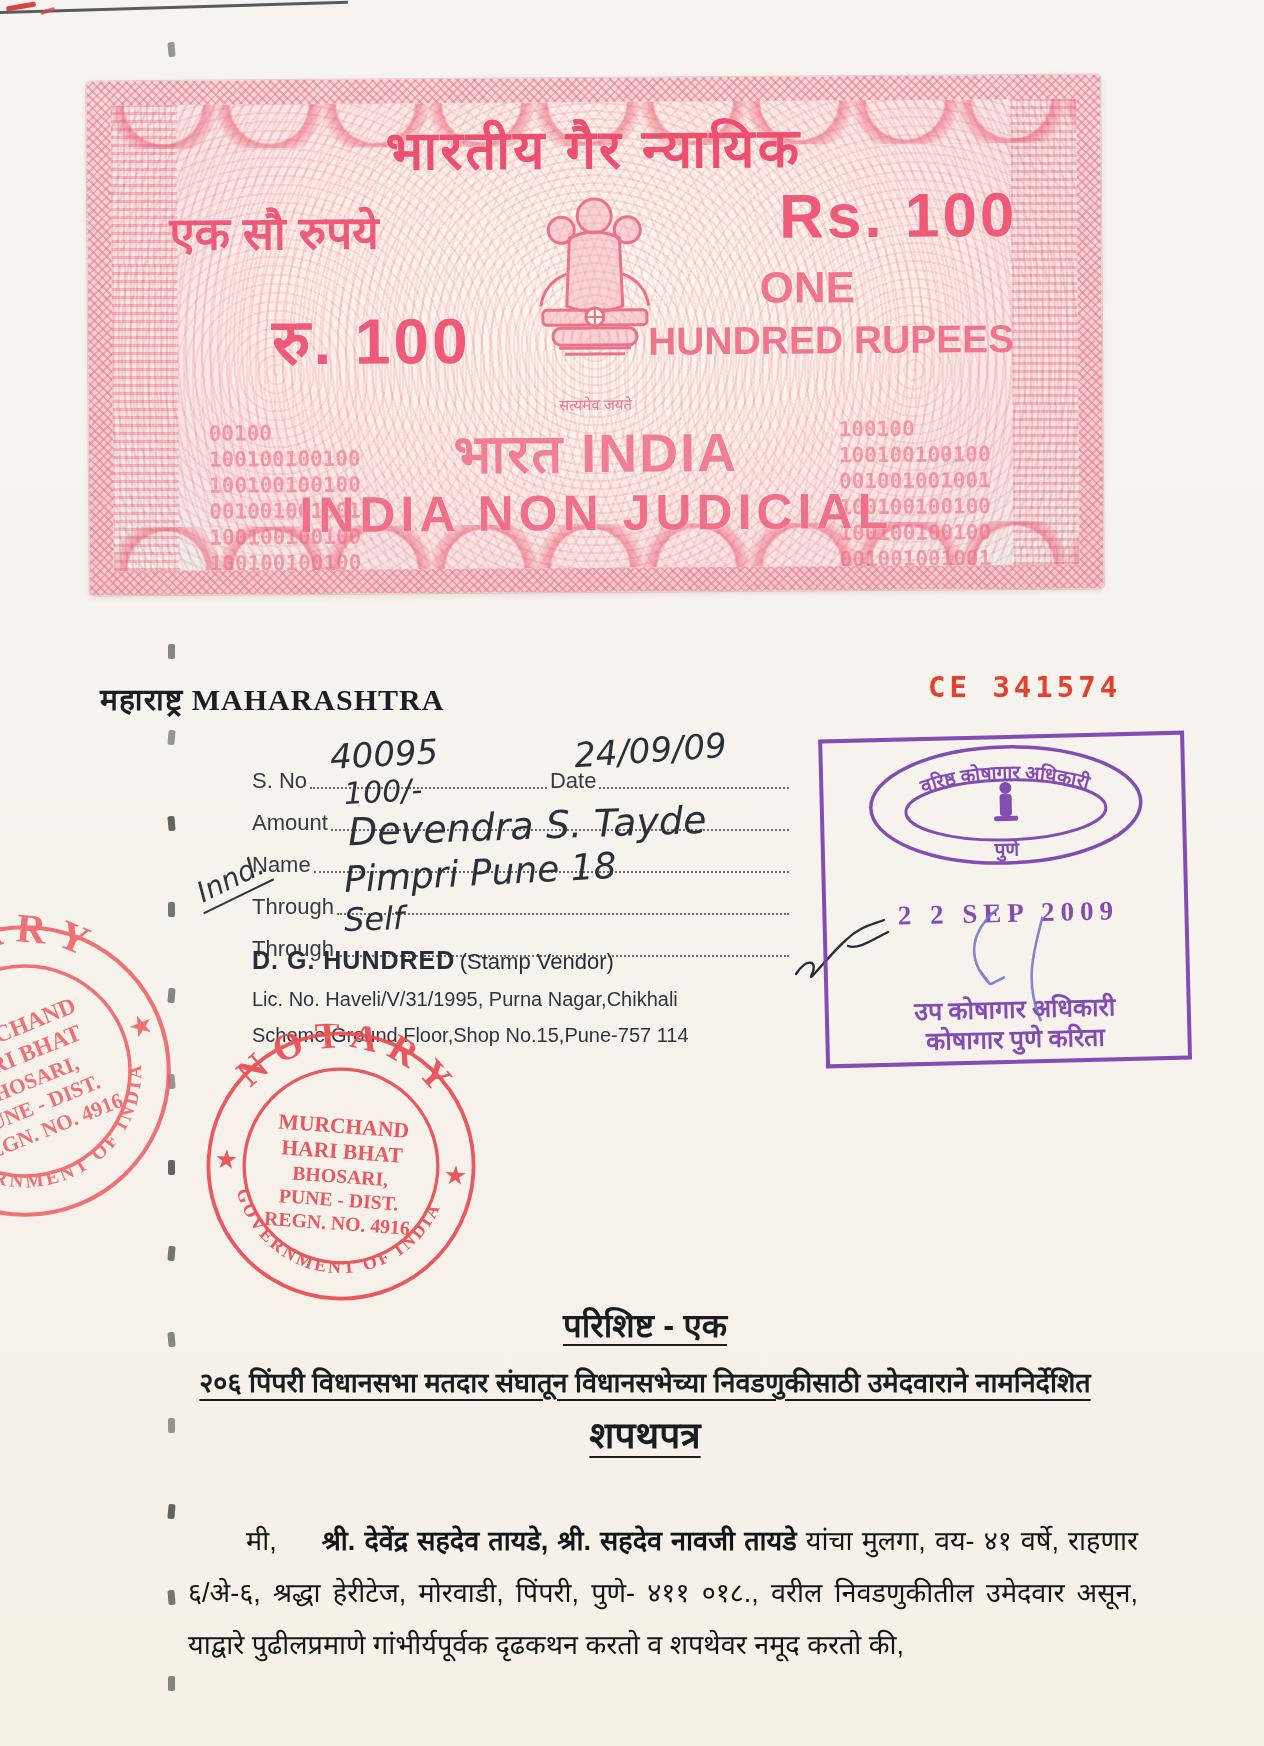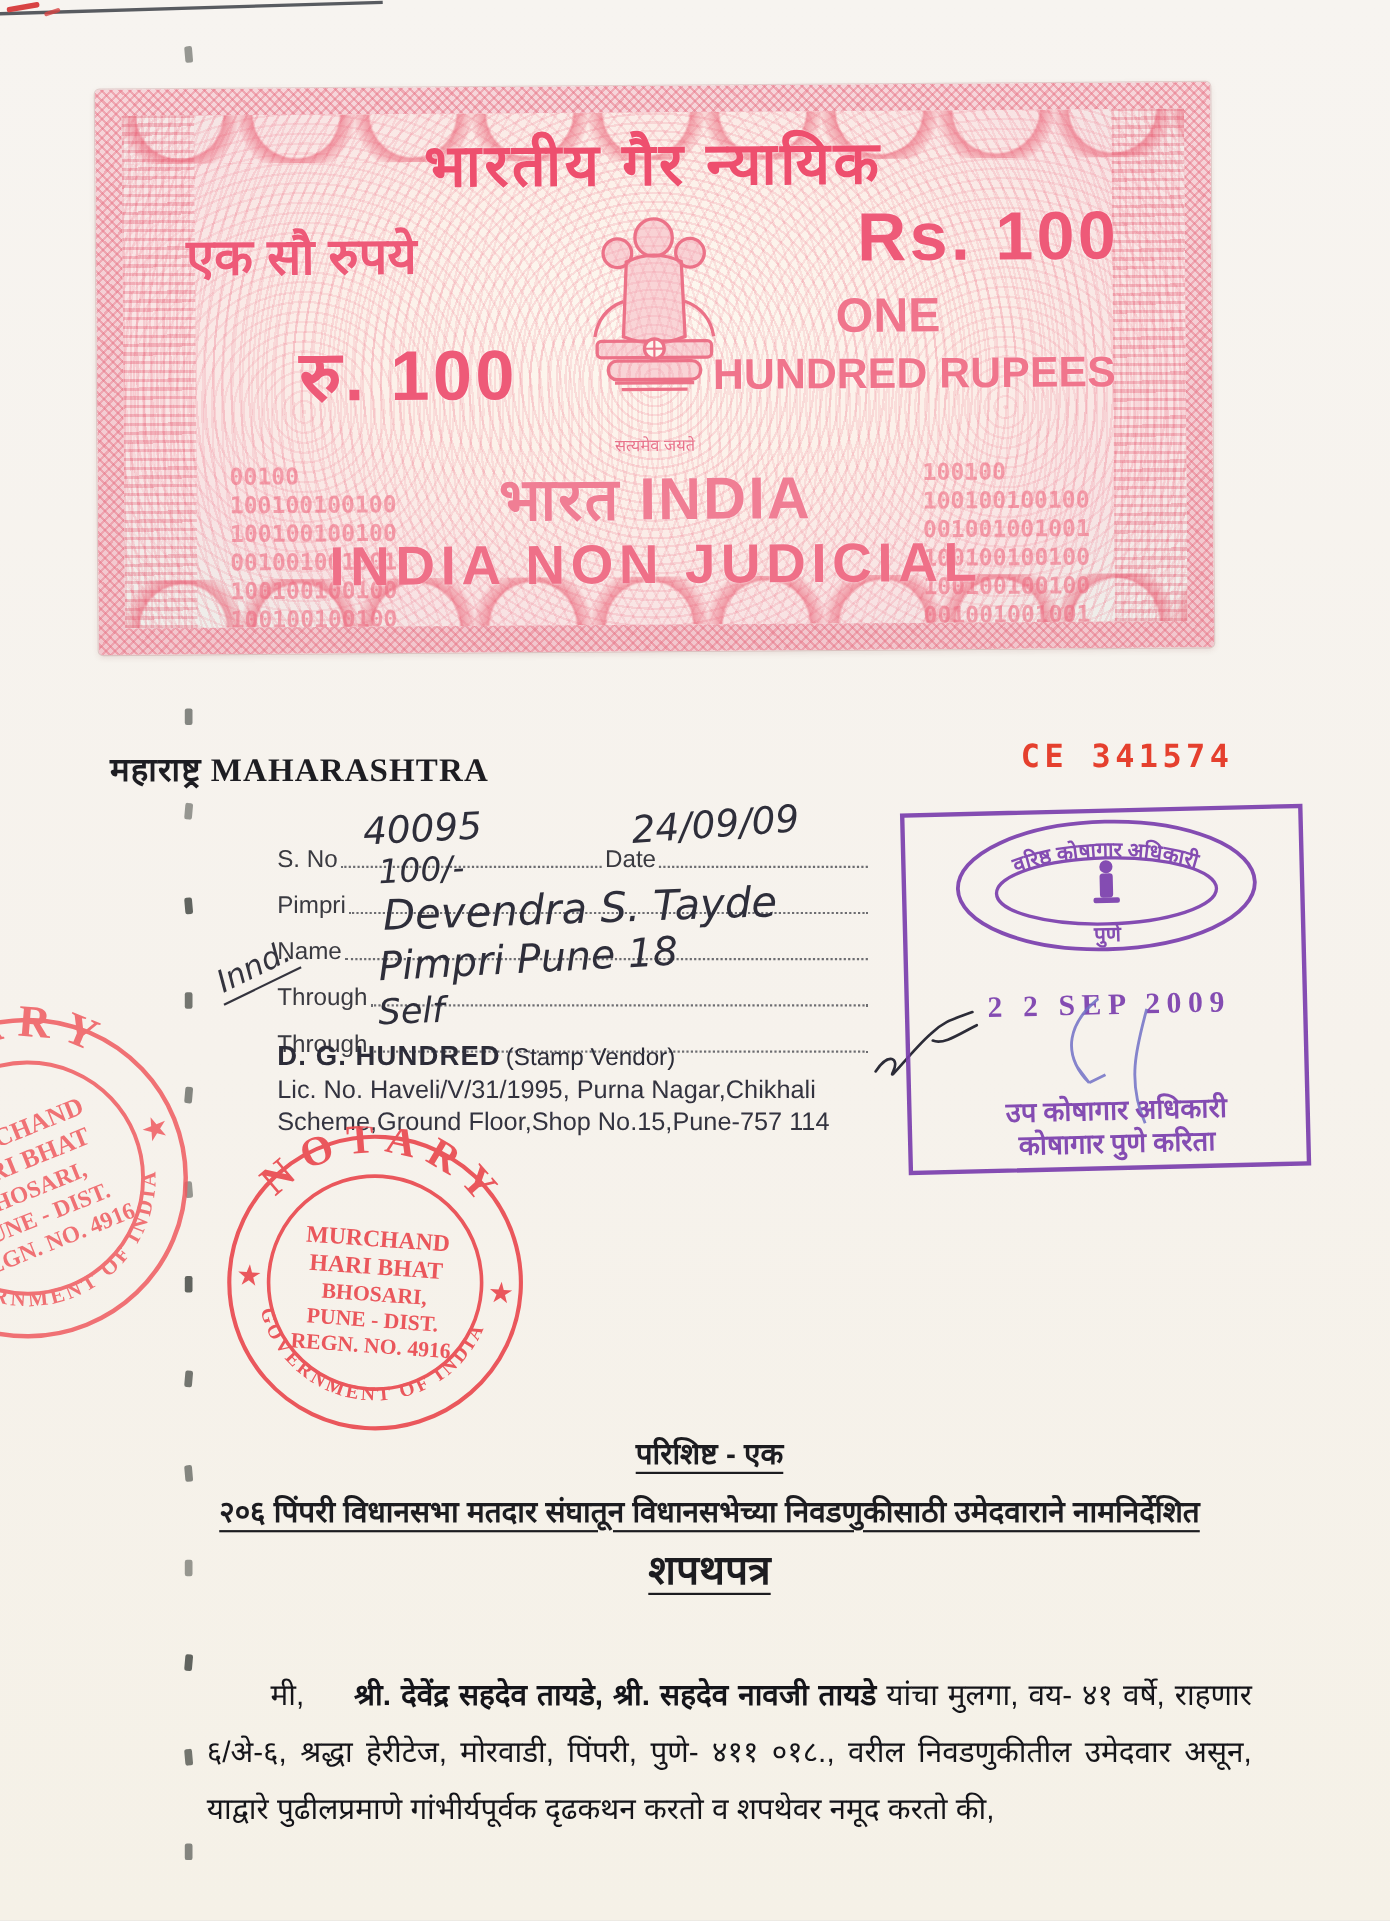--- a/index.html
+++ b/index.html
@@ -67,33 +67,33 @@
   .hw-date{left:322px;top:-22px;font-size:34px;transform:rotate(-4deg);}
   .hw-amount{left:92px;top:22px;font-size:30px;transform:rotate(-3deg);}
   .hw-name{left:96px;top:52px;font-size:38px;transform:rotate(-2deg);}
   .hw-address{left:92px;top:100px;font-size:36px;transform:rotate(-3deg);}
   .hw-through{left:92px;top:148px;font-size:32px;transform:rotate(-2deg);}
   .margin-note{position:absolute;left:192px;top:862px;font-family:"DejaVu Sans",sans-serif;font-style:italic;
                font-size:28px;color:#34343e;transform:rotate(-26deg);border-bottom:2px solid #34343e;padding:0 4px 2px 4px;}
   .vendor{position:absolute;left:252px;top:946px;width:600px;color:#2c2c38;}
   .vendor .vname{font-size:25px;font-weight:bold;letter-spacing:1px;}
   .vendor .vrole{font-size:22px;font-weight:normal;}
-  .vendor .vlic{font-size:23px;margin-top:2px;color:#33333f;}
+  .vendor .vlic{font-size:20px;margin-top:13px;color:#33333f;}
   .vendor-sig{position:absolute;left:788px;top:916px;}
 
   
   .treasury{position:absolute;left:816px;top:722px;width:378px;height:348px;transform:rotate(-1.4deg);opacity:.92;}
   
   .notary-main{position:absolute;left:200px;top:1025px;width:282px;height:282px;transform:rotate(4deg);opacity:.92;}
   .notary-partial{position:absolute;left:-128px;top:918px;width:306px;height:306px;transform:rotate(-22deg);opacity:.85;}
 
   
   .affidavit{position:absolute;left:150px;top:1302px;width:990px;text-align:center;color:#1c1c20;}
   .aff-h{font-weight:bold;font-size:27px;text-decoration:underline;text-decoration-thickness:2px;text-underline-offset:7px;}
-  .aff-h1{font-size:27px;}
+  .aff-h1{font-size:33px;}
   .aff-h2{margin-top:16px;}
   .aff-h3{margin-top:16px;}
   .aff-title{margin-top:8px;font-size:37px;font-weight:bold;text-decoration:underline;text-decoration-thickness:2px;text-underline-offset:8px;}
   .aff-body{position:absolute;left:188px;top:1488px;width:950px;font-size:27px;line-height:52px;
             text-align:justify;text-indent:58px;color:#141419;}
   .aff-body b{font-weight:bold;margin-left:36px;}
   svg text{font-family:"Liberation Serif",serif;}
 </style>
 </head>
 <body>
@@ -179,21 +179,21 @@
   <div class="serial">CE 341574</div>
 
   <div class="form-block">
     <div class="frow">
       <span class="lab">S. No</span>
       <span class="dots" style="flex:1.25"></span>
       <span class="lab">Date</span>
       <span class="dots"></span>
     </div>
     <div class="frow">
-      <span class="lab">Pimpri</span>
+      <span class="lab">Amount</span>
       <span class="dots"></span>
     </div>
     <div class="frow">
       <span class="lab">Name</span>
       <span class="dots"></span>
     </div>
     <div class="frow">
       <span class="lab">Through</span>
       <span class="dots"></span>
     </div>

